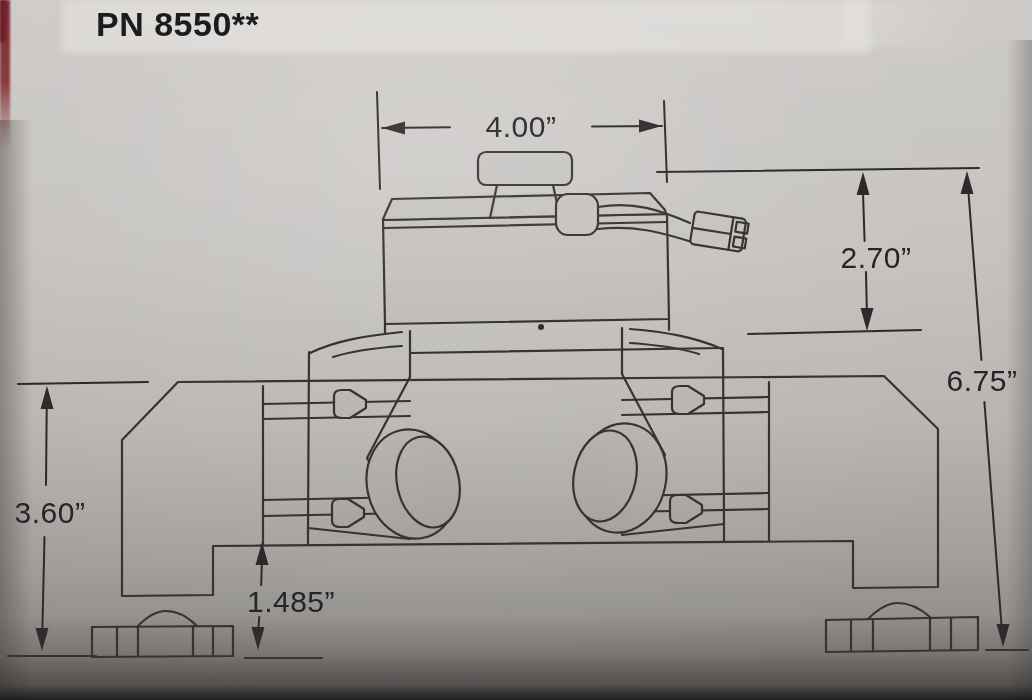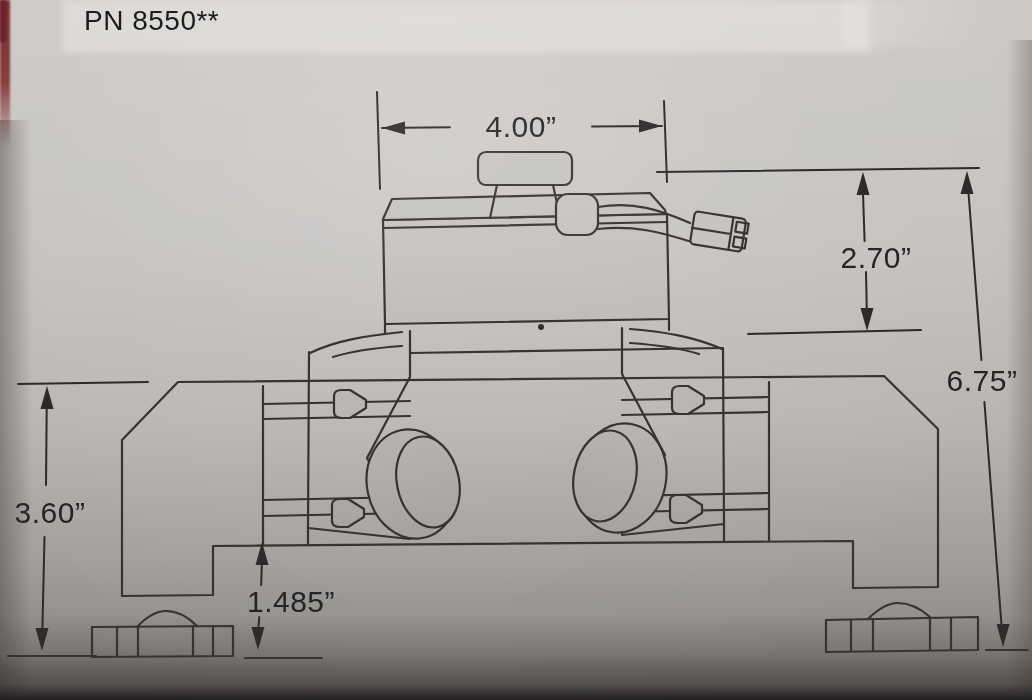--- a/index.html
+++ b/index.html
@@ -3,22 +3,22 @@
 <meta charset="utf-8">
 <style>
   html,body{margin:0;padding:0;background:#111;}
   .photo{
     position:relative;width:1032px;height:700px;overflow:hidden;
     font-family:"Liberation Sans", sans-serif;
     filter: blur(0.45px) contrast(0.98);
   }
   .photo svg{position:absolute;left:0;top:0;}
   .page-title{
-    position:absolute;left:84px;top:5px;
-    font-size:28px;font-weight:400;letter-spacing:.5px;color:#1a191b;
+    position:absolute;left:96px;top:5px;
+    font-size:34px;font-weight:700;letter-spacing:.5px;color:#1a191b;
   }
   .band-header{position:absolute;left:62px;top:0;width:808px;height:53px;
     background:rgba(238,236,233,.5);filter:blur(3px);}
   .corner-tr{position:absolute;right:0;top:0;width:190px;height:48px;
     background:linear-gradient(105deg, rgba(232,230,227,.45), rgba(232,230,227,0) 72%);filter:blur(3px);}
   .red-strip{position:absolute;left:0;top:0;width:10px;height:150px;
     background:linear-gradient(180deg,#7e2931 0%,#8a3c3e 55%,rgba(138,60,62,0) 100%);filter:blur(1px);}
   .red-corner{position:absolute;left:0;top:0;width:6px;height:42px;background:#6d1f2a;filter:blur(1px);}
   .shade-bottom{position:absolute;left:0;right:0;bottom:0;height:85px;
     background:linear-gradient(to top, rgba(24,22,21,.92) 0, rgba(40,38,36,.5) 18%, rgba(60,57,55,.22) 55%, rgba(60,57,55,0) 100%);}

